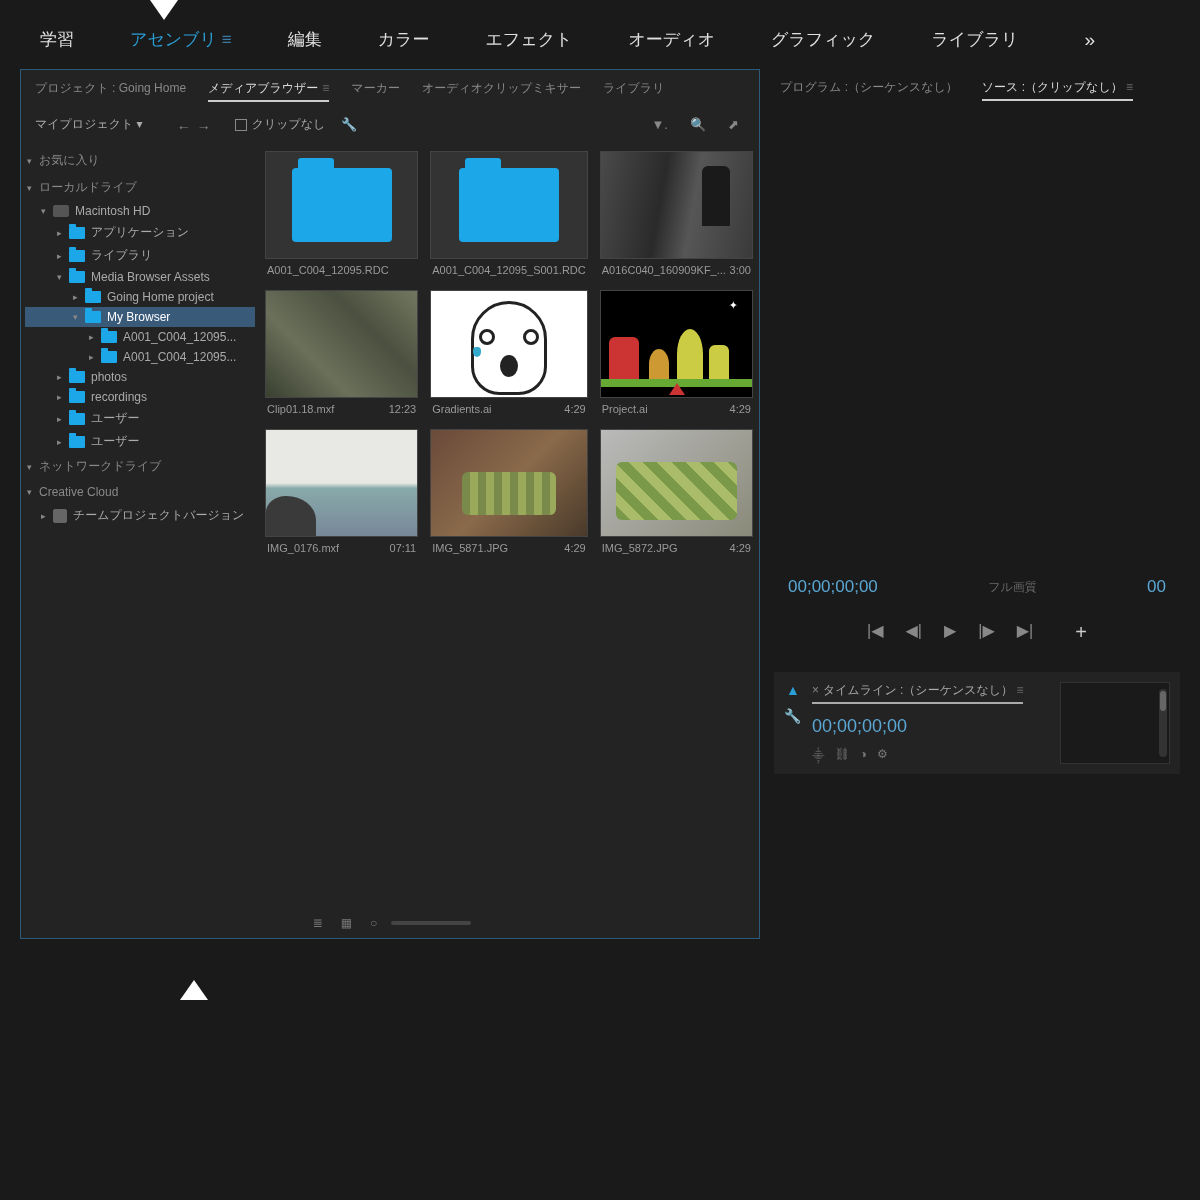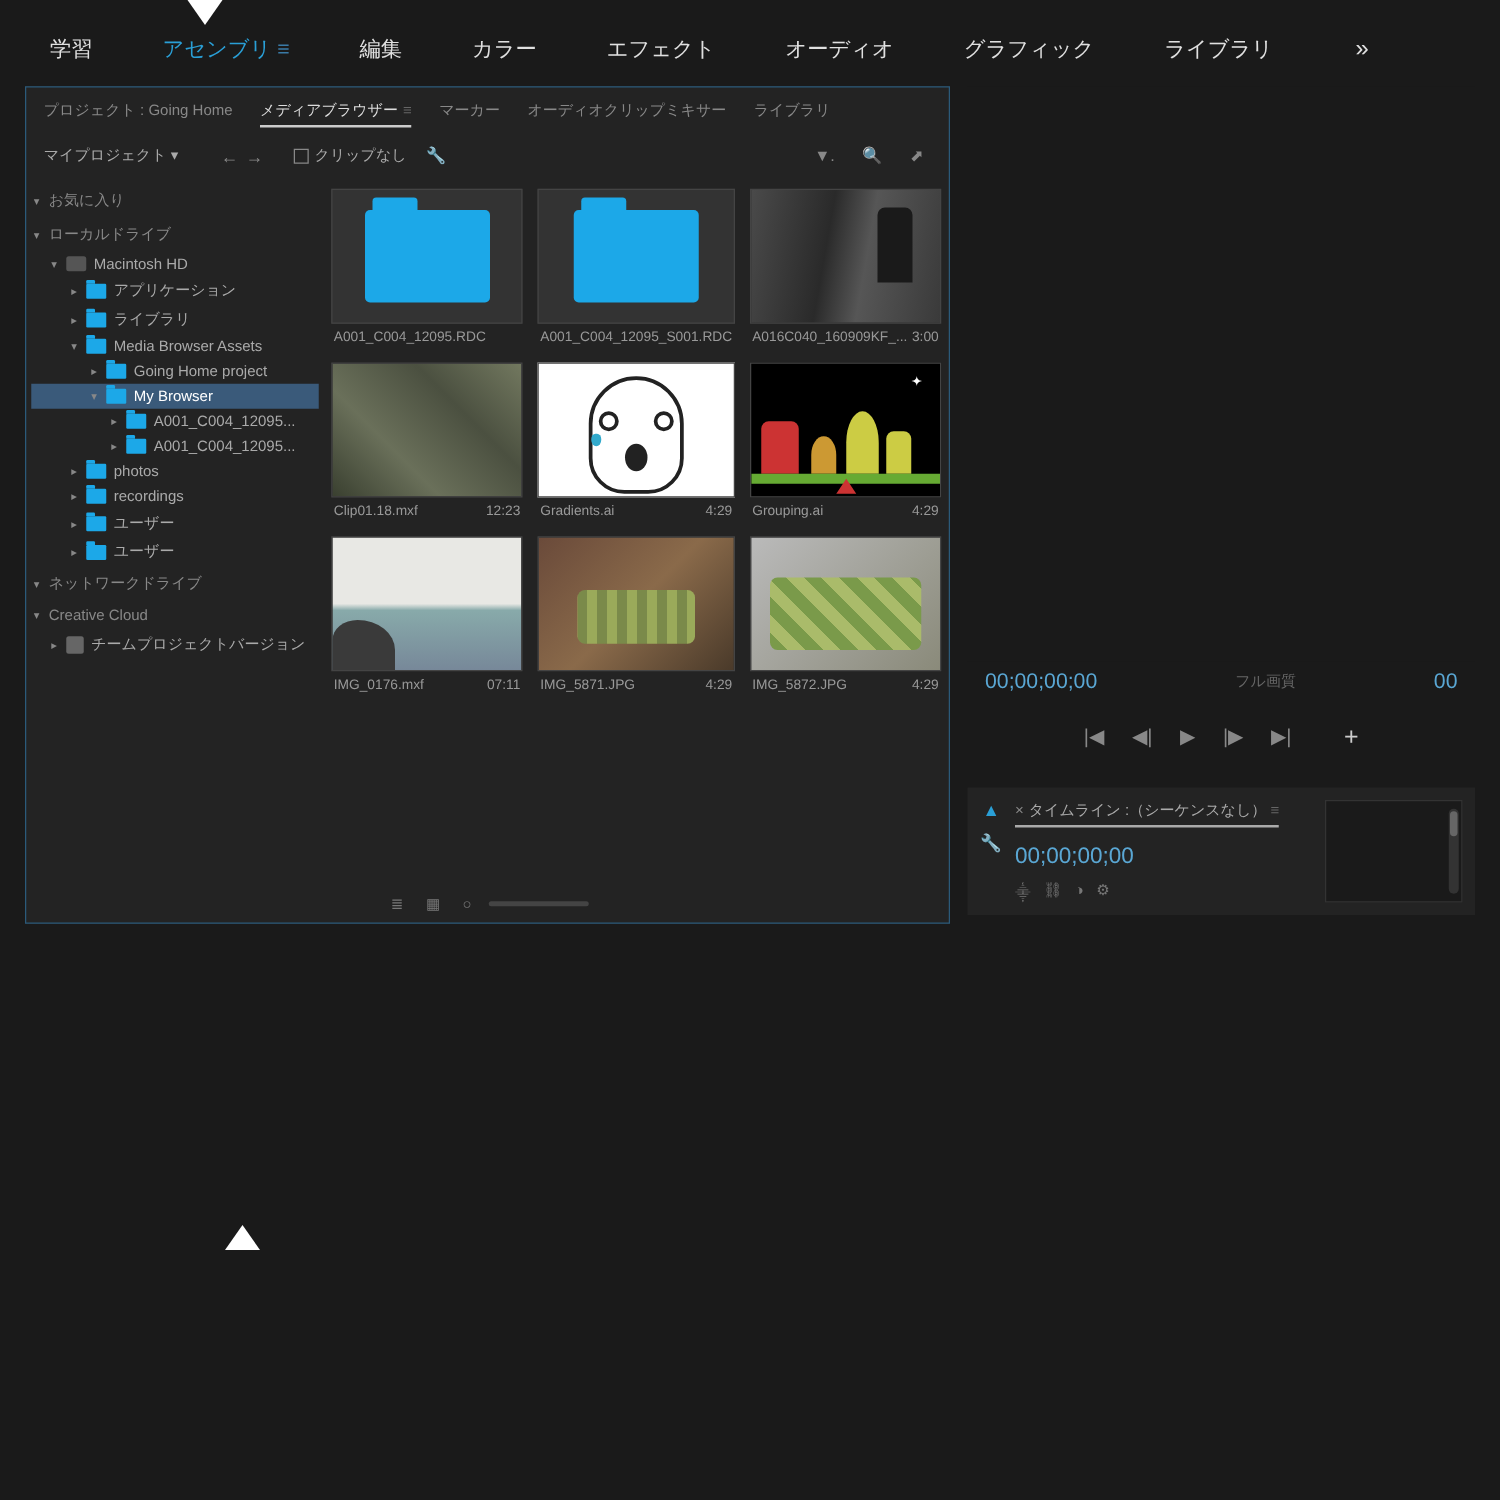--- a/index.html
+++ b/index.html
@@ -57,21 +57,21 @@
     gap: 14px;
   }
 
   
   .left-panel {
     flex: 0 0 740px;
     background: #232323;
     border: 1px solid #2b5a7a;
     display: flex;
     flex-direction: column;
-    height: 670px;
+    height: 870px;
   }
   .panel-tabs {
     display: flex;
     gap: 22px;
     padding: 10px 14px 6px 14px;
     font-size: 12px;
     color: #888;
   }
   .panel-tab { cursor: pointer; }
   .panel-tab.active {
@@ -499,21 +499,21 @@
           <div class="thumb scene-cartoon">
             <span class="cart-a"></span>
               <span class="cart-b"></span>
               <span class="cart-c"></span>
               <span class="cart-d"></span>
               <span class="cart-grd"></span>
               <span class="cart-boat"></span>
               <span class="cart-star">✦</span>
           </div>
           <div class="thumb-label">
-              <span>Grouping.ai</span>
+              <span>Project.ai</span>
               <span>4:29</span>
             </div>
         </div>
         <div class="thumb-item">
           <div class="thumb scene-beach"></div>
           <div class="thumb-label">
               <span>IMG_0176.mxf</span>
               <span>07:11</span>
             </div>
         </div>
@@ -536,20 +536,24 @@
 
     <div class="browser-footer">
       <span class="footer-icon">≣</span>
       <span class="footer-icon">▦</span>
       <span class="footer-icon">○</span>
       <span style="width:80px;height:4px;background:#444;display:inline-block;border-radius:2px"></span>
     </div>
   </div>
 
   <div class="right-panel">
+    <div class="right-tabs">
+      <span class="right-tab">プログラム :（シーケンスなし）</span>
+      <span class="right-tab active"><span>ソース :（クリップなし）</span> <span style="color:#666">≡</span></span>
+    </div>
     <div class="program-monitor"></div>
     <div class="timecode-row">
       <span>00;00;00;00</span>
       <span class="fit">フル画質</span>
       <span>00</span>
     </div>
     <div class="transport">
       <span>|◀</span>
       <span>◀|</span>
       <span>▶</span>

